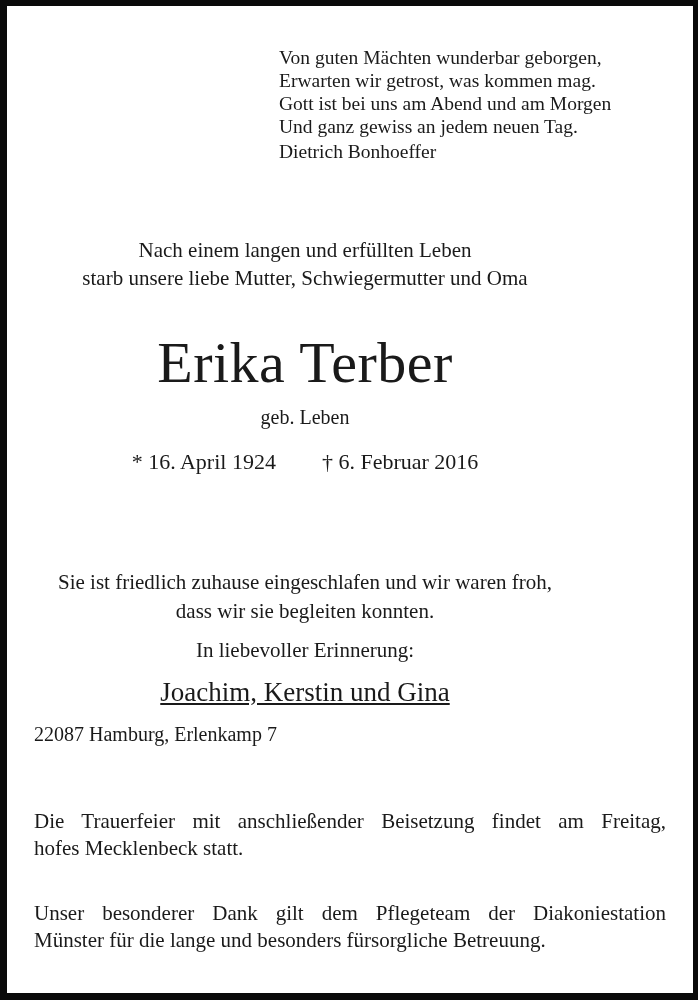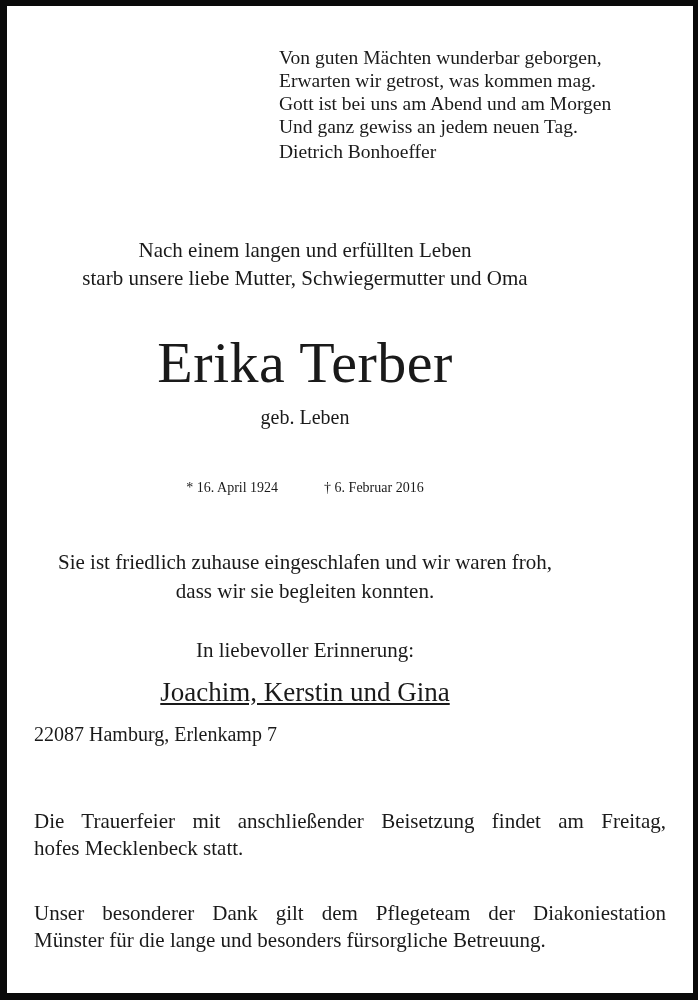--- a/index.html
+++ b/index.html
@@ -15,23 +15,23 @@
     .poem {
       position:absolute; left:279px; top:46px; width:400px;
       font-size:19.5px; line-height:23px;
     }
     .poem .line { display:block; white-space:nowrap; }
     .poem .author { display:block; text-align:left; width:383px; margin-top:2px; }
     .center { position:absolute; left:0; width:610px; text-align:center; }
     .intro { top:236px; font-size:21px; line-height:28px; }
     .name { top:328px; font-size:58px; line-height:70px; letter-spacing:0.5px; }
     .birthname { top:404px; font-size:20px; line-height:26px; }
-    .dates { top:447px; font-size:14px; line-height:30px;margin-top:26px; }
+    .dates { top:447px; font-size:22px; line-height:30px; }
     .dates .born { display:inline-block; margin-right:46px; }
-    .statement { top:548px; font-size:21px; line-height:29px; }
+    .statement { top:568px; font-size:21px; line-height:29px; }
     .memory { top:636px; font-size:21px; line-height:28px; }
     .family { top:674px; font-size:27px; line-height:36px;text-decoration:underline; }
     .address { position:absolute; left:34px; top:720px; font-size:20px; line-height:28px; }
     .block { position:absolute; left:34px; width:632px; font-size:21px; line-height:27px; }
     .ceremony { top:808px; }
     .thanks { top:900px; }
     .line { display:block; white-space:nowrap; }
     .just { text-align:justify; text-align-last:justify; display:block; }
   </style>
 </head>

